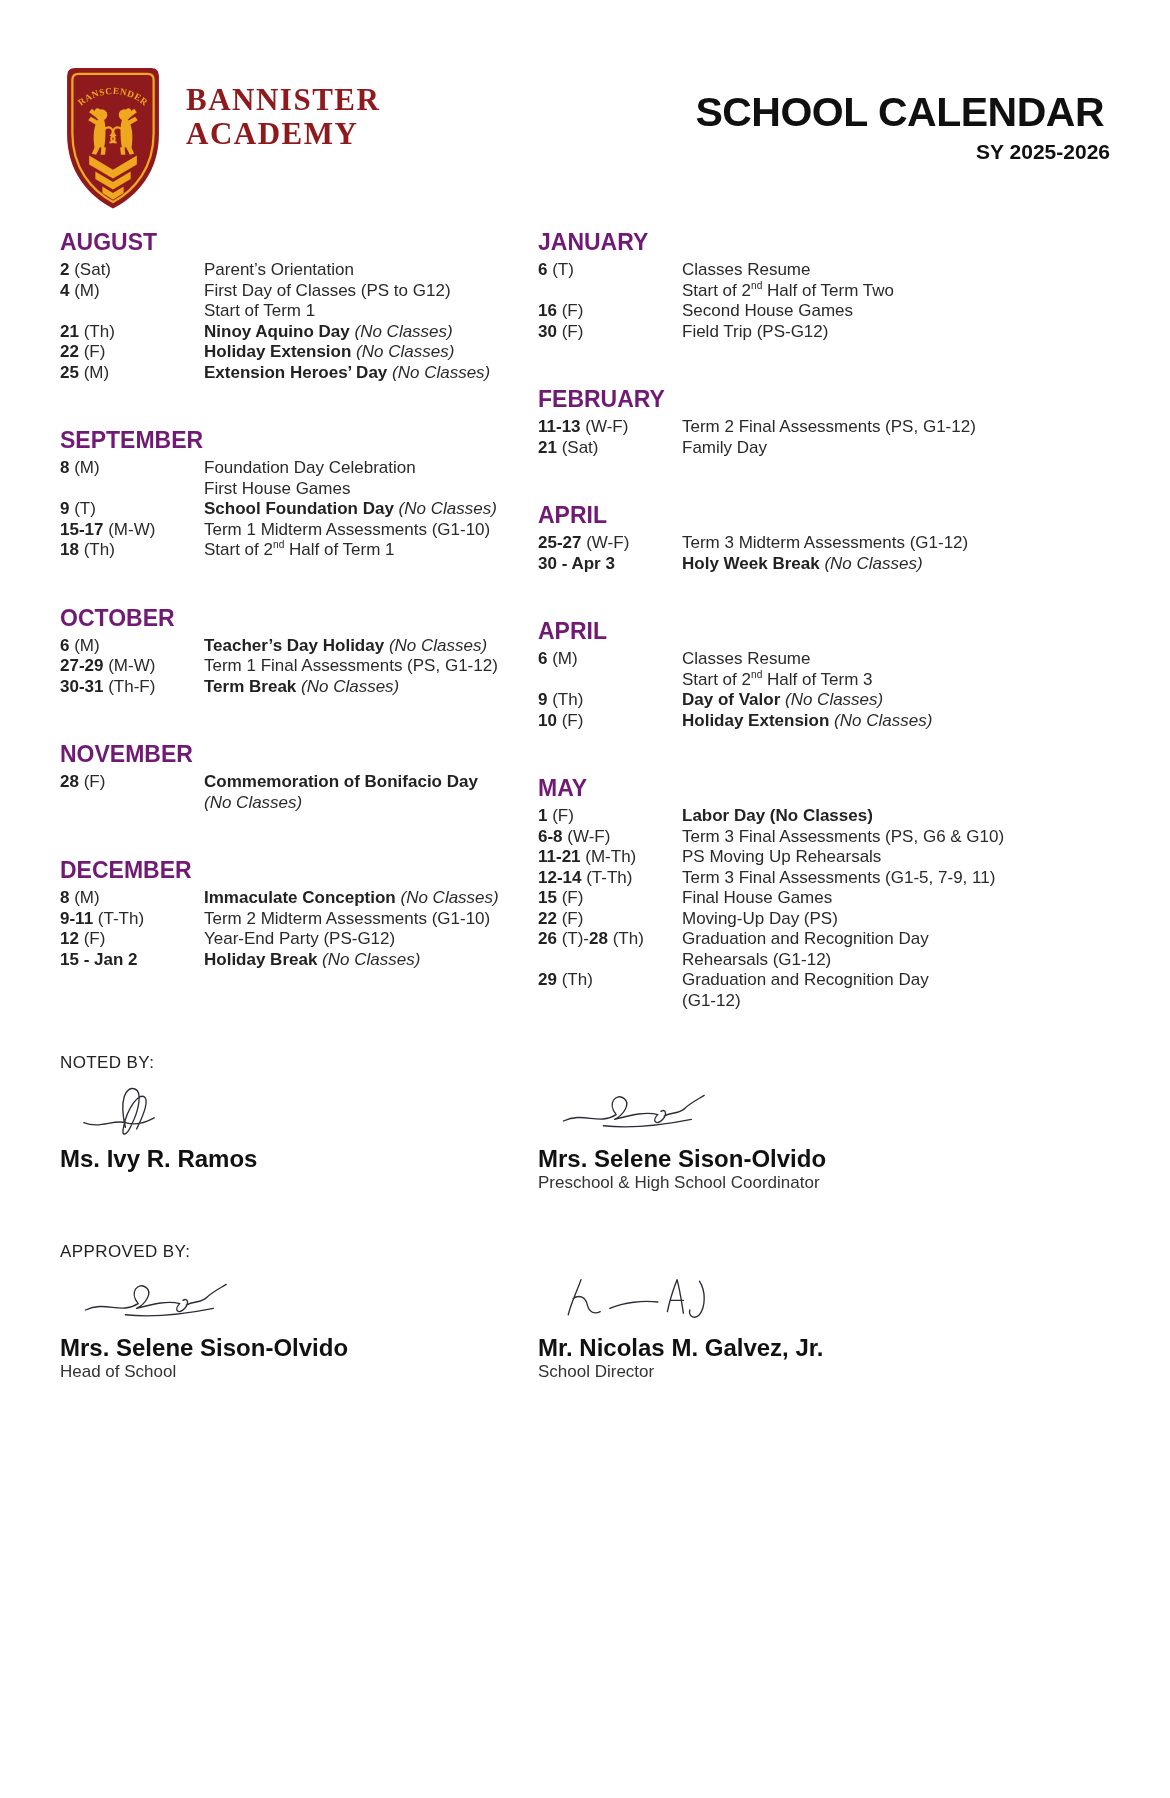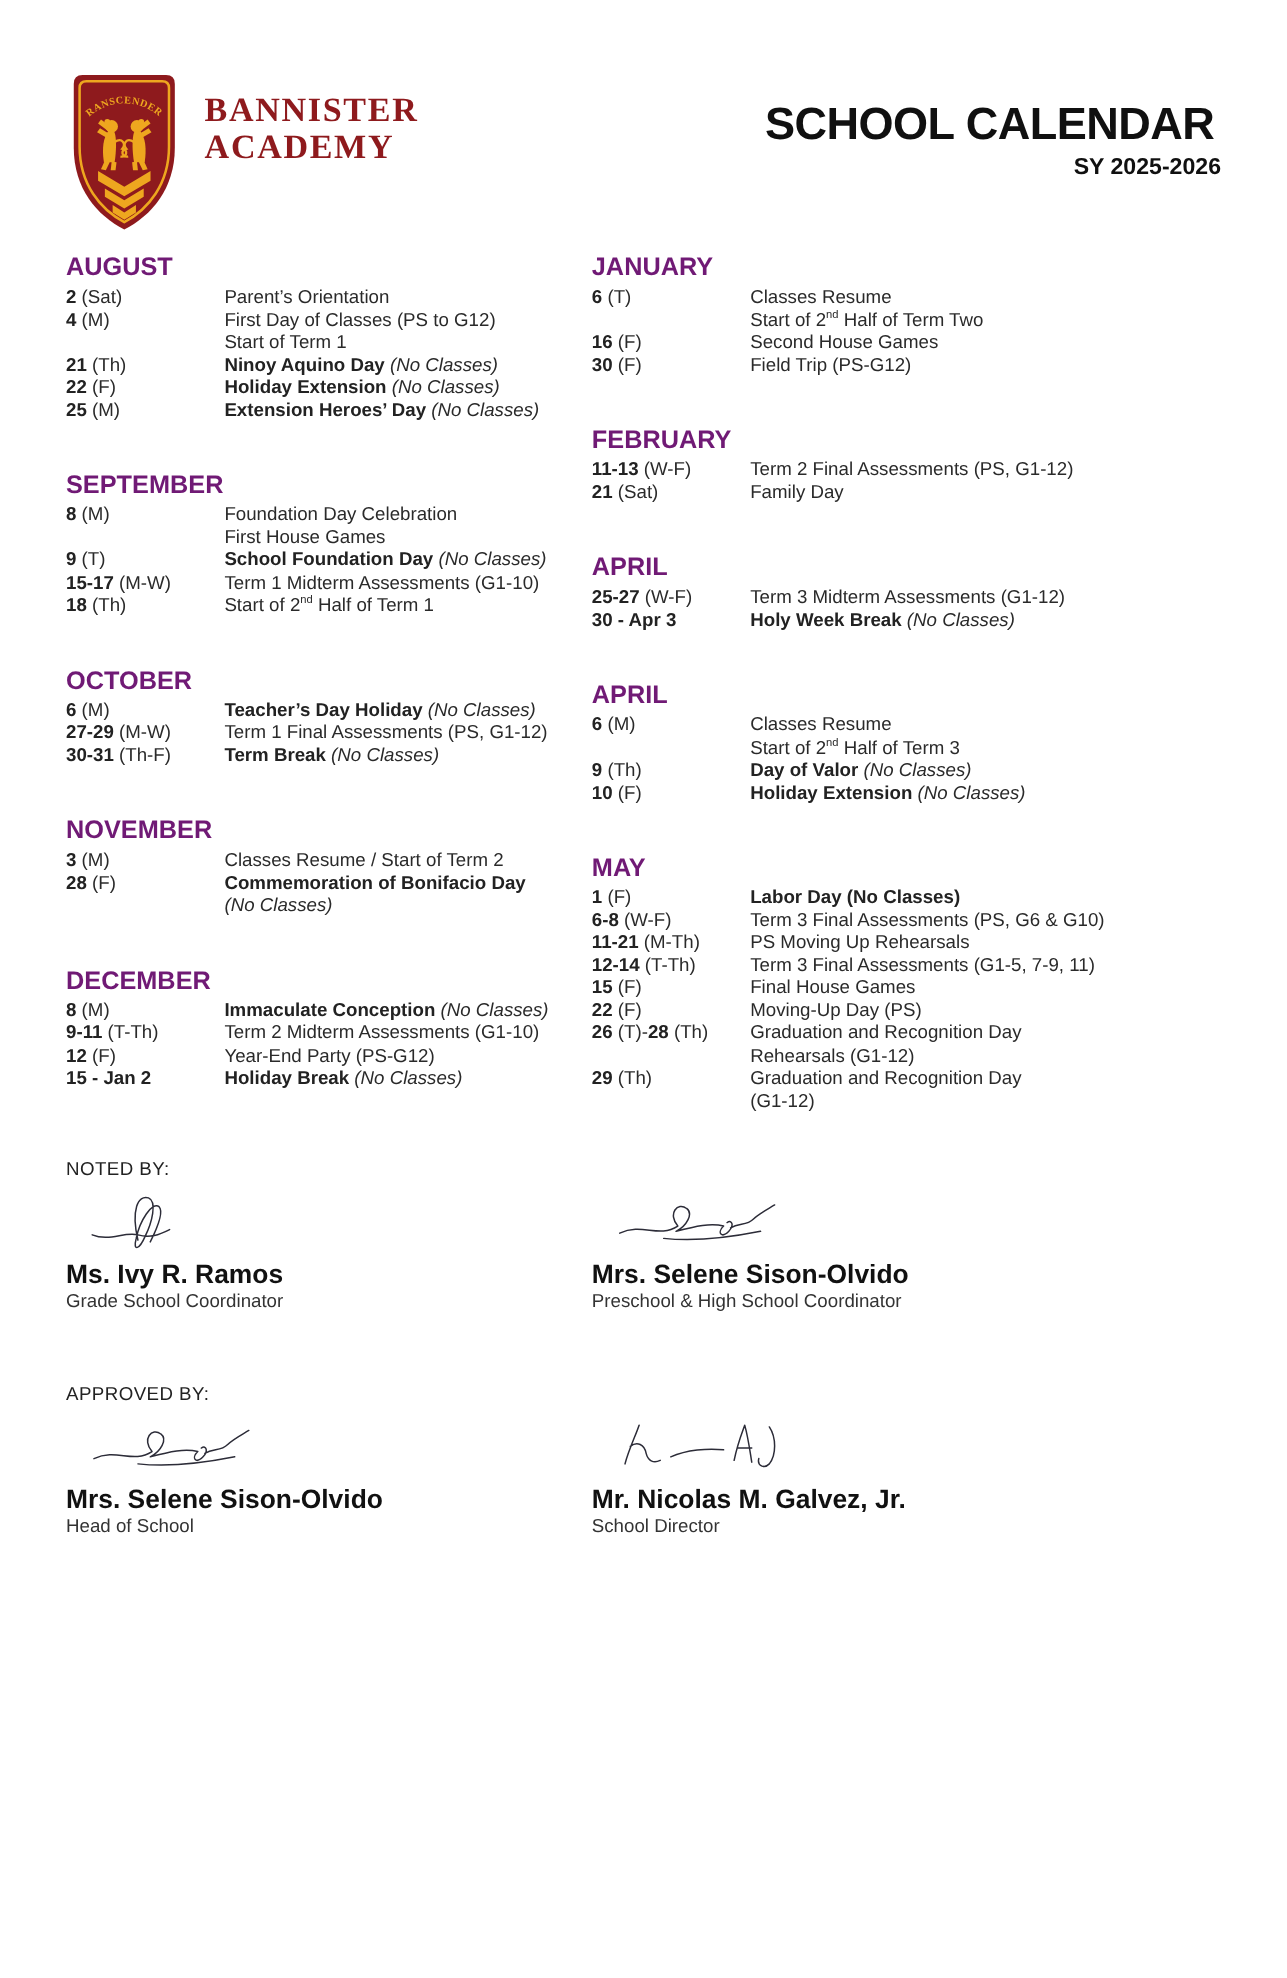--- a/index.html
+++ b/index.html
@@ -32,21 +32,21 @@
   .month-name{margin:0 0 4px;font-size:23px;font-weight:700;color:#701a75;}
   .event{display:flex;font-size:17px;line-height:20.5px;color:#2a2a2a;gap:24px;}
   .event-date{width:120px;flex:none;}
   .event-desc{flex:1;}
   .bold{font-weight:700;color:#222;}
   .italic{font-style:italic;}
   .sup{font-size:60%;vertical-align:super;line-height:0;}
 
   
   .signatures{margin-top:42px;}
-  .sig-block + .sig-block{margin-top:64px;}
+  .sig-block + .sig-block{margin-top:48px;}
   .sig-label{font-size:17px;letter-spacing:0.4px;color:#222;}
   .sig-row{display:flex;margin-top:4px;}
   .signer{width:478px;flex:none;}
   .signer:last-child{flex:1;}
   .signature-svg{display:block;width:230px;height:64px;margin:4px 0 2px;}
   .signature-svg path{fill:none;stroke:#2c2c38;stroke-width:1.7;stroke-linecap:round;stroke-linejoin:round;}
   .signer-name{font-size:24px;line-height:24px;font-weight:700;color:#111;}
   .signer-title{font-size:17px;line-height:22px;color:#333;margin-top:1px;}
 </style>
 </head>
@@ -178,26 +178,20 @@
           <div class="event">
             <div class="event-date"><span class="bold">30-31</span><span> (Th-F)</span></div>
             <div class="event-desc">
               <div class="event-line"><span class="bold">Term Break </span><span class="italic">(No Classes)</span></div>
             </div>
           </div>
         </section>
         <section class="month">
           <h2 class="month-name">NOVEMBER</h2>
           <div class="event">
-            <div class="event-date"><span class="bold">3</span><span> (M)</span></div>
-            <div class="event-desc">
-              <div class="event-line"><span>Classes Resume / Start of Term 2</span></div>
-            </div>
-          </div>
-          <div class="event">
             <div class="event-date"><span class="bold">28</span><span> (F)</span></div>
             <div class="event-desc">
               <div class="event-line"><span class="bold">Commemoration of Bonifacio Day</span></div>
               <div class="event-line"><span class="italic">(No Classes)</span></div>
             </div>
           </div>
         </section>
         <section class="month">
           <h2 class="month-name">DECEMBER</h2>
           <div class="event">
@@ -359,21 +353,20 @@
 
   <div class="signatures" id="signatures">
       <div class="sig-block">
         <div class="sig-label">NOTED BY:</div>
         <div class="sig-row">
           <div class="signer">
             <svg viewBox="0 0 240 80" class="signature-svg">
               <path d="M6,52 C26,60 42,48 58,52 C72,56 82,52 94,46 M58,58 C50,24 58,6 70,10 C80,14 74,38 66,54 C60,68 52,72 56,56 C60,36 74,14 82,20 C88,26 78,48 72,60"></path>
             </svg>
             <div class="signer-name">Ms. Ivy R. Ramos</div>
-            <div class="signer-title">Grade School Coordinator</div>
           </div>
           <div class="signer">
             <svg viewBox="0 0 240 80" class="signature-svg">
               <path d="M8,50 C34,38 52,56 74,42 C62,28 74,14 84,22 C92,28 84,42 72,48 C94,42 112,38 126,42 C118,50 124,56 132,48 C138,42 136,34 130,38 M134,44 C144,38 152,42 160,34 C166,28 174,24 184,18 M58,56 C94,60 138,54 168,48"></path>
             </svg>
             <div class="signer-name">Mrs. Selene Sison-Olvido</div>
             <div class="signer-title">Preschool &amp; High School Coordinator</div>
           </div>
         </div>
       </div>

